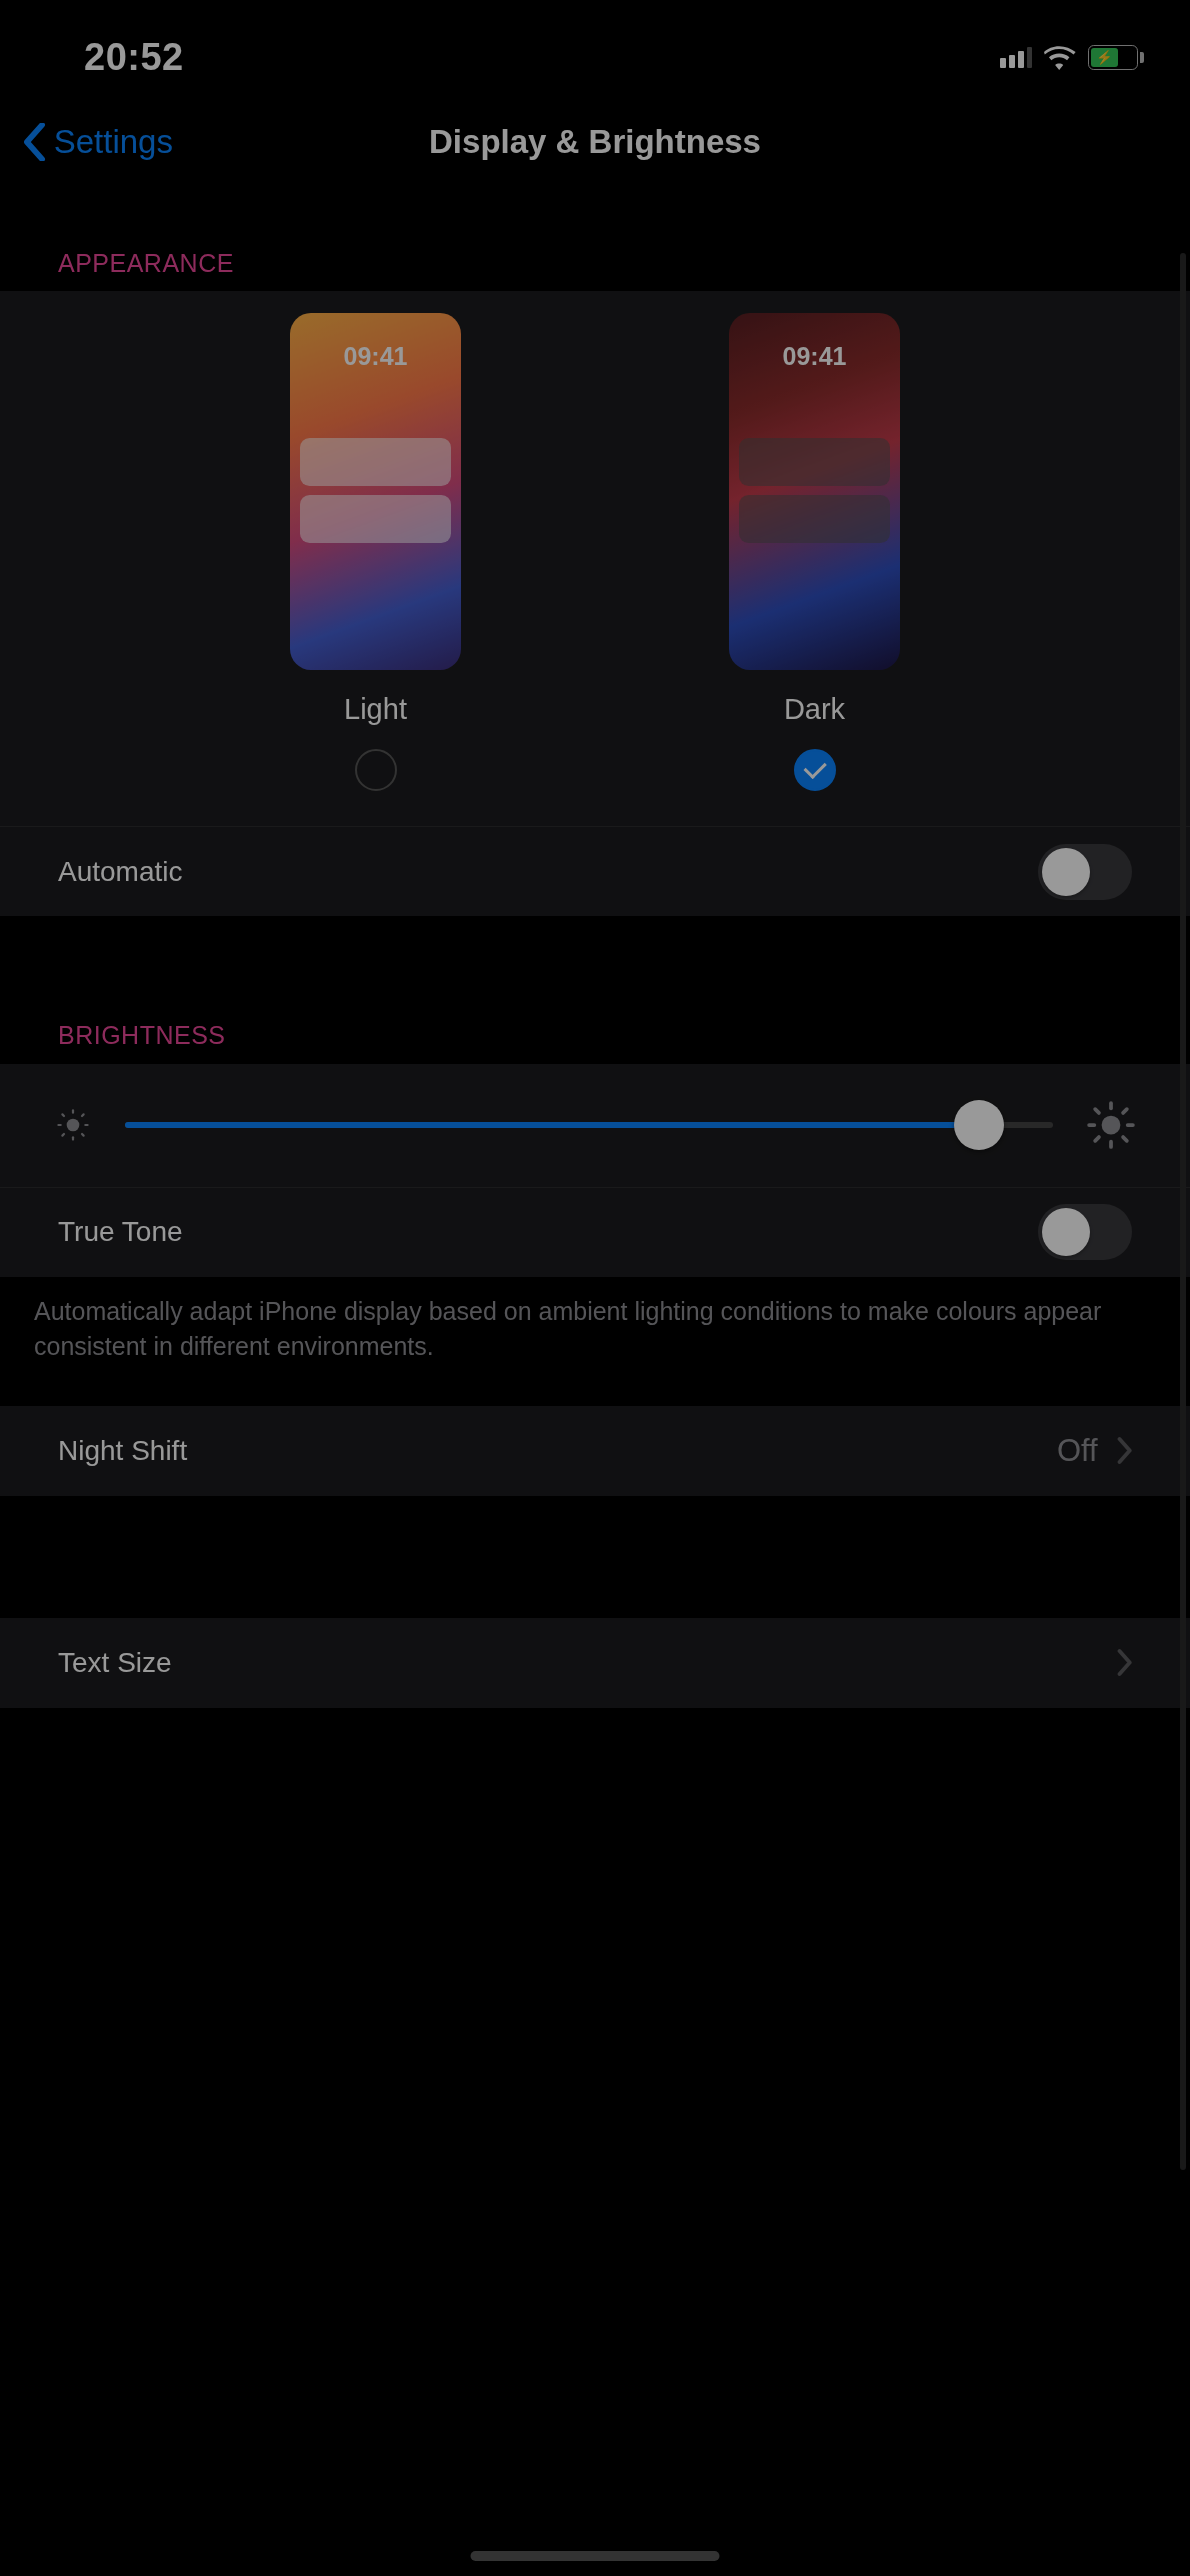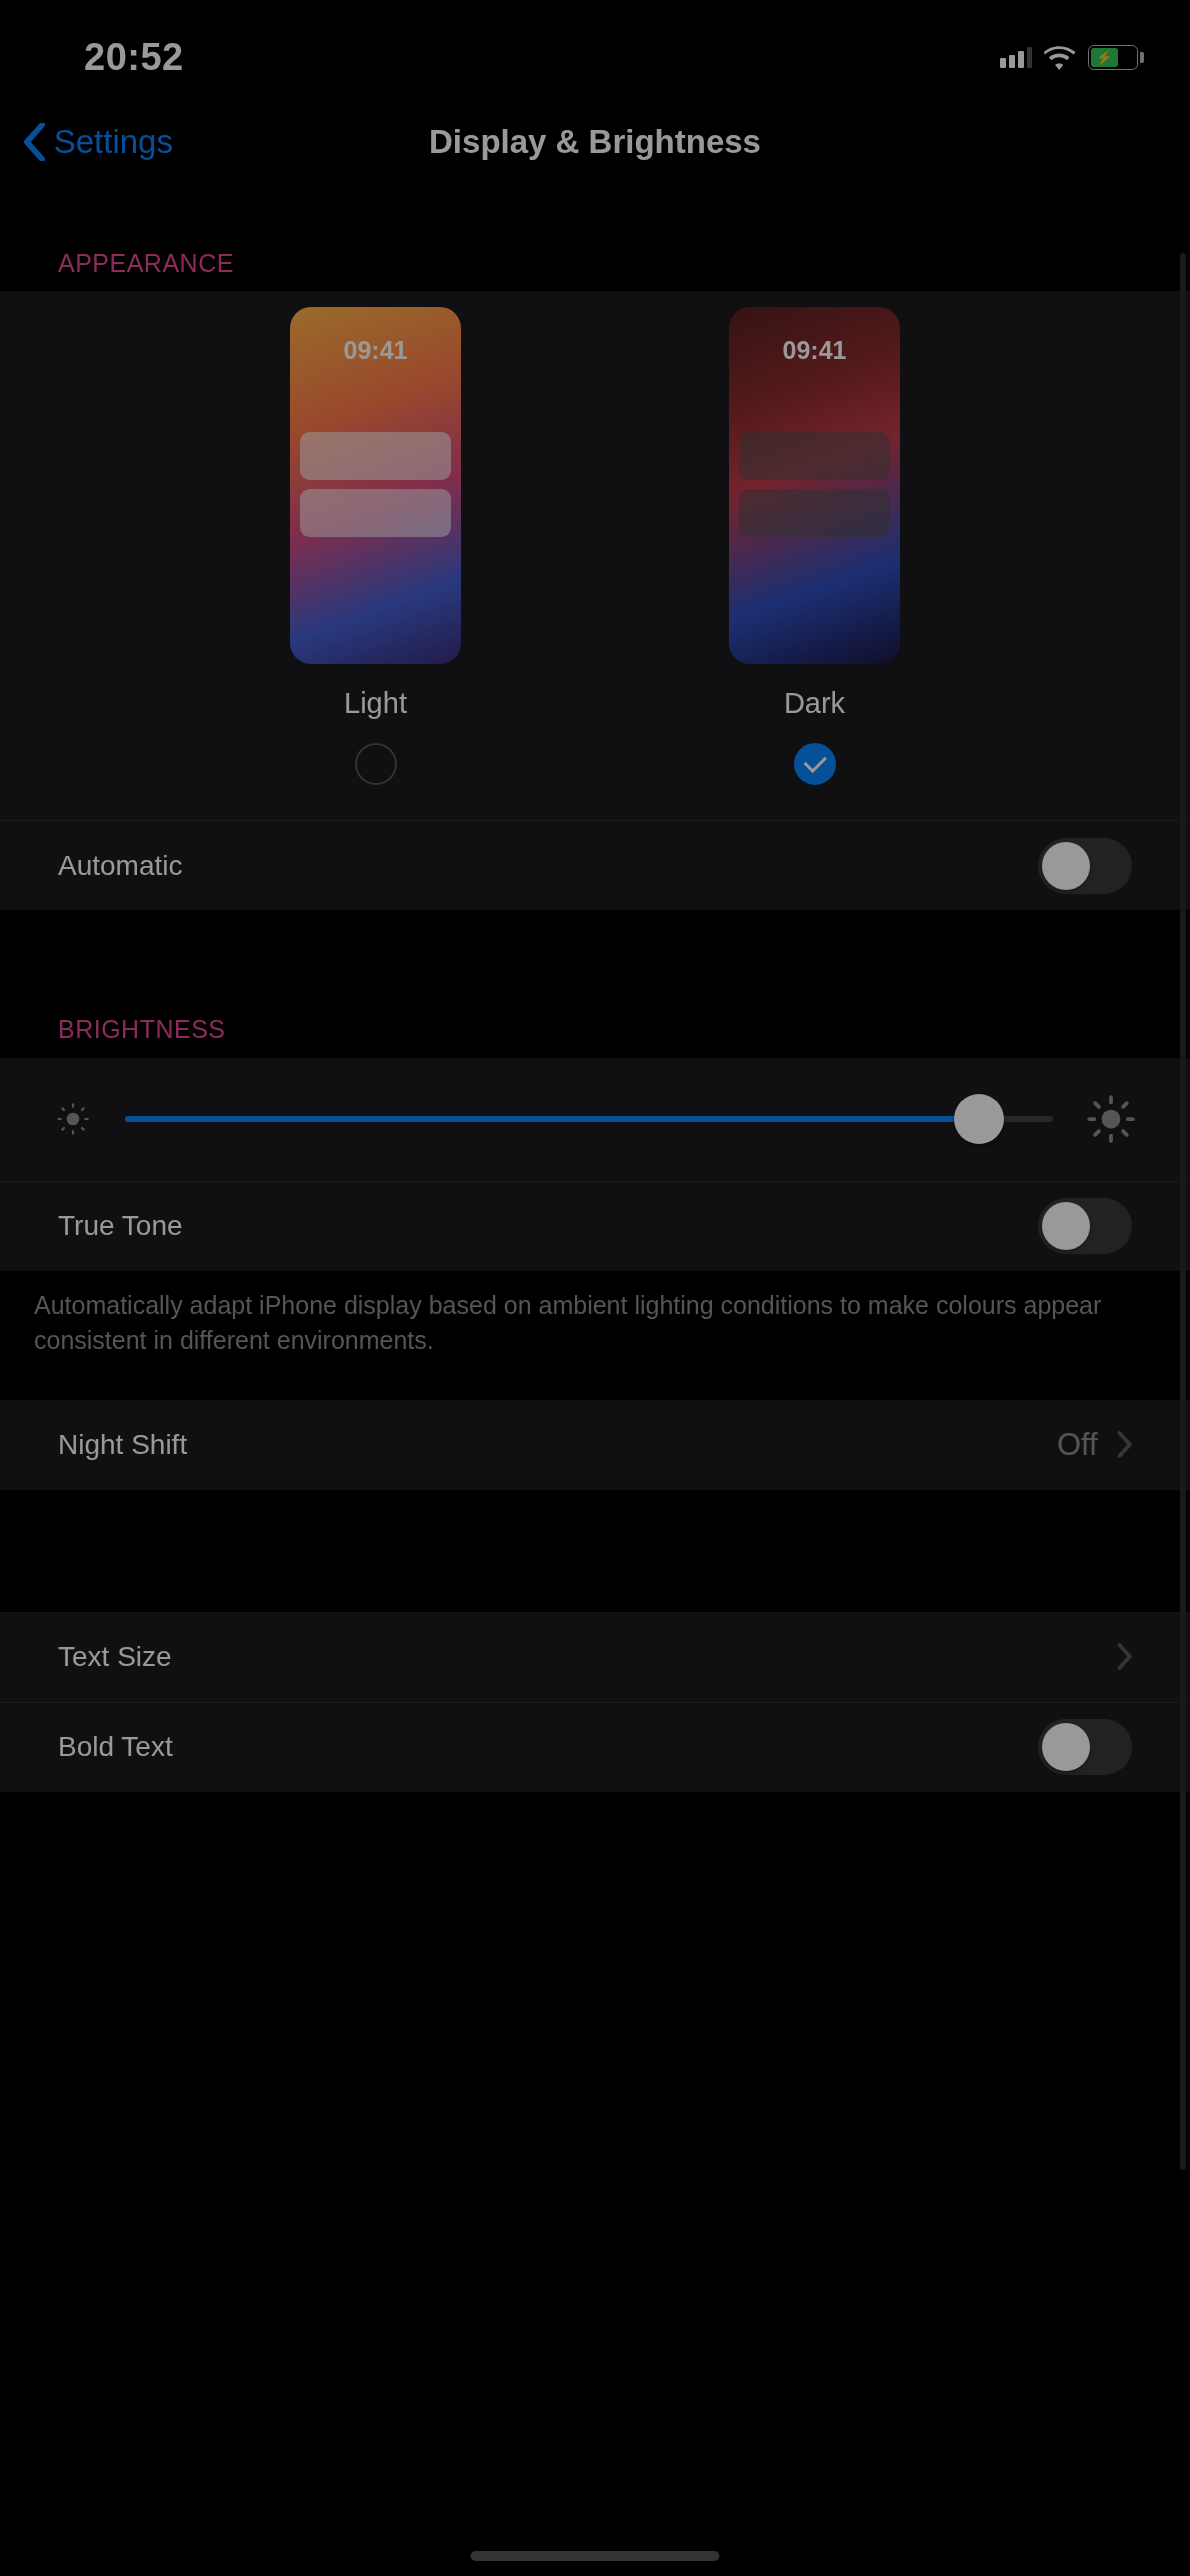--- a/index.html
+++ b/index.html
@@ -43,21 +43,21 @@
   .row-chevron { color: #555; }
   .row-chevron svg { width: 15.3px; height: 27px; display:block; }
 
   
   .toggle { width: 94px; height: 56px; border-radius: 38px; position: relative; background: #39393d; transition: background .2s; }
   .toggle .knob { position: absolute; top: 3.8px; left: 3.8px; width: 48px; height: 48px; border-radius: 50%; background: #fff; box-shadow: 0 1.9px 3.8px rgba(0,0,0,.3); }
   .toggle.on { background: #34c759; }
   .toggle.on .knob { left: auto; right: 3.8px; }
 
   
-  .appearance-body { padding: 16px 0 35px; display: flex; justify-content: center; gap: 268px; }
+  .appearance-body { padding: 22px 0 35px; display: flex; justify-content: center; gap: 268px; }
   .mode { display: flex; flex-direction: column; align-items: center; gap: 23px; }
   .mode-preview { width: 171px; height: 357px; border-radius: 21px; position: relative; overflow: hidden; }
   .mode-preview.light { background: linear-gradient(160deg,#ffb347 0%, #ff7a4a 30%, #d54c7e 55%, #445fd1 80%, #3b2e7a 100%); }
   .mode-preview.dark  { background: linear-gradient(160deg,#5a1f22 0%, #8b2c2c 25%, #c23b4b 45%, #2e4fbf 75%, #1d1747 100%); }
   .mode-preview .ptime { position:absolute; top:29px; left:0; right:0; text-align:center; font-size:25px; font-weight:600; color:#fff; }
   .notif { position:absolute; left:9.6px; right:9.6px; height:48px; border-radius:9.6px; backdrop-filter: blur(1.9px); }
   .mode-preview.light .notif { background: rgba(255,255,255,0.55); }
   .mode-preview.dark  .notif { background: rgba(80,80,80,0.55); }
   .notif.n1 { top:125px; }
   .notif.n2 { top:182px; }
@@ -222,25 +222,19 @@
 
   <div class="group">
     <div class="row">
       <div class="row-label">Text Size</div>
       <div class="row-chevron">
         <svg viewBox="0 0 12 20">
             <path fill="none" stroke="#5a5a5e" stroke-width="3" stroke-linecap="round" stroke-linejoin="round" d="M2 1 L10 10 L2 19"></path>
           </svg>
       </div>
     </div>
-    <div class="row">
-      <div class="row-label">Bold Text</div>
-      <div class="toggle">
-          <div class="knob"></div>
-        </div>
-    </div>
   </div>
 
   <div class="home-ind"></div>
 </div>
 
 <div class="dim"></div>
 
 
 </body></html>

